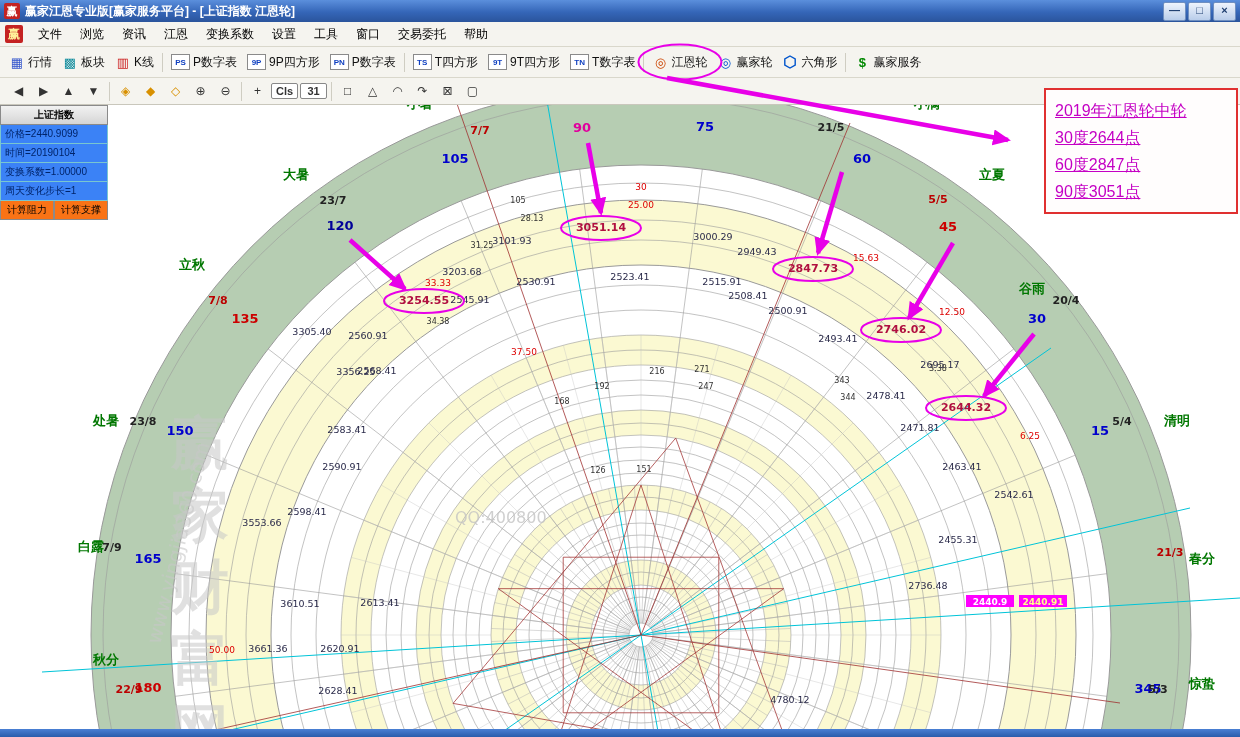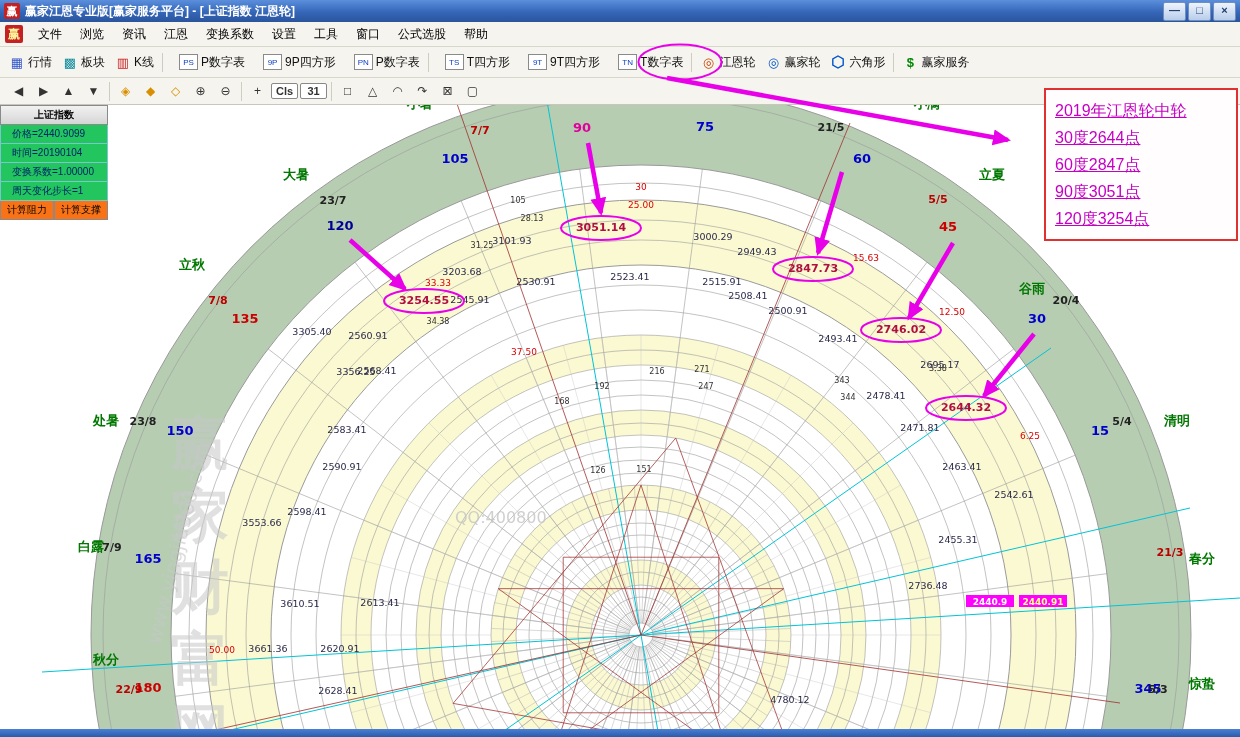--- a/index.html
+++ b/index.html
@@ -19,39 +19,39 @@
     align-items:center;font-size:12px;color:#000;padding-left:3px;}
   .menu-logo{width:18px;height:18px;background:#c42222;color:#ffef99;font-weight:bold;font-size:12px;
     display:flex;align-items:center;justify-content:center;margin:0 6px 0 2px;border-radius:2px;}
   .menu-item{padding:16px 9px;cursor:default;}
 
   .toolbar1{height:30px;background:#f5f4ef;border-bottom:1px solid #d9d7cb;display:flex;
     align-items:center;font-size:12px;padding-left:4px;color:#111;}
   .tb-item{display:flex;align-items:center;gap:3px;padding:3px 5px;border-radius:2px;}
   .tb-ico{display:inline-flex;align-items:center;justify-content:center;width:16px;height:16px;font-size:13px;}
   .tb-badge{width:17px;height:14px;border:1px solid #8a8a8a;background:#fff;color:#1040c0;
-    font-size:8px;font-weight:normal;display:inline-flex;align-items:center;justify-content:center;margin-left:8px;}
+    font-size:8px;font-weight:bold;display:inline-flex;align-items:center;justify-content:center;}
   .tb-sep{width:1px;height:19px;background:#cfcdc2;margin:0 3px;}
 
   .toolbar2{height:26px;background:#f5f4ef;border-bottom:1px solid #c9c7bc;display:flex;
     align-items:center;padding-left:6px;font-size:13px;color:#333;}
   .tb2-btn{min-width:21px;height:20px;display:inline-flex;align-items:center;justify-content:center;
     margin:0 1px;border:1px solid transparent;border-radius:2px;font-size:12px;}
   .tb2-box{border:1px solid #888;background:#fff;font-size:11px;font-weight:bold;padding:0 2px;height:14px;
     display:inline-flex;align-items:center;}
 
   
   .chart{position:relative;width:1240px;height:627px;background:#ffffff;overflow:hidden;}
   .chart svg{position:absolute;left:0;top:0;}
   svg text{font-family:"DejaVu Sans","Liberation Sans",sans-serif;}
 
   .info-panel{position:absolute;left:0;top:0;width:108px;z-index:5;font-size:10px;}
   .ip-title{background:linear-gradient(#f2f2f2,#d5d5d5);border:1px solid #8a8a8a;text-align:center;
     padding:2px 0;color:#000;font-weight:bold;}
-  .ip-row{background:#22c55e;border:1px solid #79c6cf;border-top:none;padding:2px 11px;color:#00246a;
+  .ip-row{background:#3b82f6;border:1px solid #79c6cf;border-top:none;padding:2px 4px;color:#00246a;
     white-space:nowrap;overflow:hidden;}
   .ip-buttons{display:flex;}
   .ip-btn{flex:1;background:#f97316;border:1px solid #8a8a8a;border-top:none;text-align:center;
     padding:2px 0;color:#000;}
 
   .anno{position:absolute;left:1044px;top:88px;width:172px;background:#fffdfd;border:2px solid #e03030;
     padding:7px 9px;z-index:8;}
   .anno-line{color:#c400c4;font-size:16px;line-height:27px;white-space:nowrap;text-decoration:underline;}
 
   .overlay{position:absolute;left:0;top:0;z-index:9;pointer-events:none;}
@@ -75,21 +75,21 @@
 <div class="menubar">
   <span class="menu-logo">赢</span>
 <span class="menu-item">文件</span>
     <span class="menu-item">浏览</span>
     <span class="menu-item">资讯</span>
     <span class="menu-item">江恩</span>
     <span class="menu-item">变换系数</span>
     <span class="menu-item">设置</span>
     <span class="menu-item">工具</span>
     <span class="menu-item">窗口</span>
-    <span class="menu-item">公式选股</span>
+    <span class="menu-item">交易委托</span>
     <span class="menu-item">帮助</span>
   </div>
 
 <div class="toolbar1">
     <div class="tb-item">
       <span class="tb-ico" style="color: rgb(51, 85, 204);">▦</span>
       <span class="tb-label">行情</span>
     </div>
     <div class="tb-item">
       <span class="tb-ico" style="color: rgb(12, 138, 156);">▩</span>
@@ -500,21 +500,20 @@
         <div class="ip-btn">计算支撑</div>
       </div>
   </div>
 </div>
 
 <div class="anno" id="annobox">
     <div class="anno-line">2019年江恩轮中轮</div>
     <div class="anno-line">30度2644点</div>
     <div class="anno-line">60度2847点</div>
     <div class="anno-line">90度3051点</div>
-    <div class="anno-line">120度3254点</div>
   </div>
 
 <svg class="overlay" width="1240" height="737" id="overlaysvg">
     <defs>
       <marker id="ah" markerUnits="userSpaceOnUse" markerWidth="20" markerHeight="18" refX="15" refY="8" orient="auto">
         <path d="M0,0 L18,8 L0,16 z" fill="#e800e8"></path>
       </marker>
     </defs>
     <line x1="667" y1="78" x2="1008" y2="140" stroke="#e800e8" stroke-width="4.5" marker-end="url(#ah)"></line>
     <line x1="588" y1="143" x2="601" y2="213" stroke="#e800e8" stroke-width="4.5" marker-end="url(#ah)"></line>

